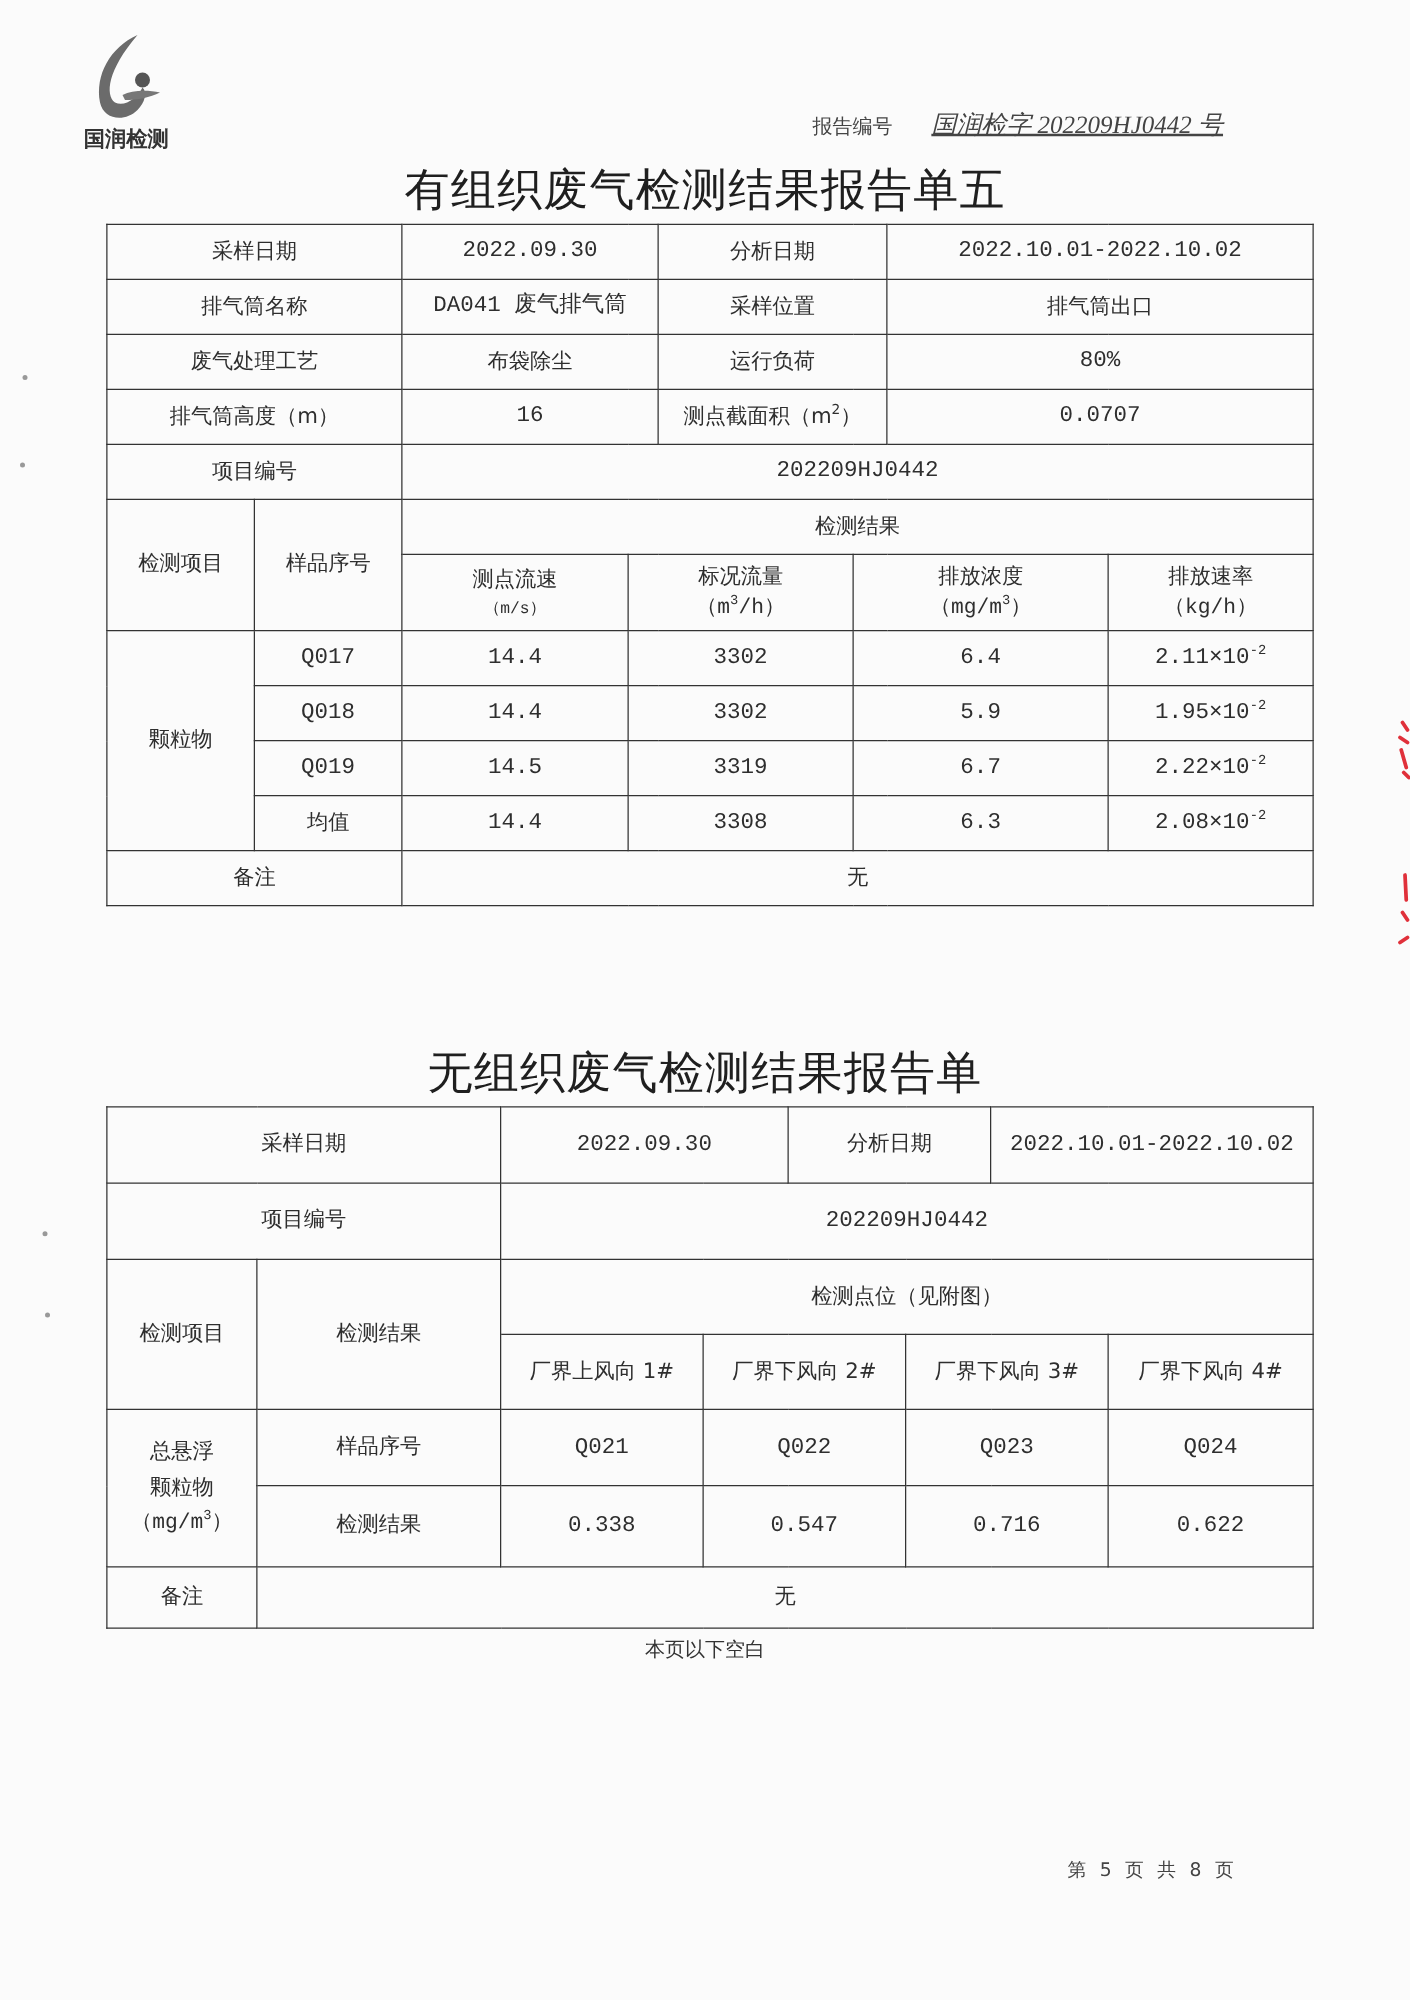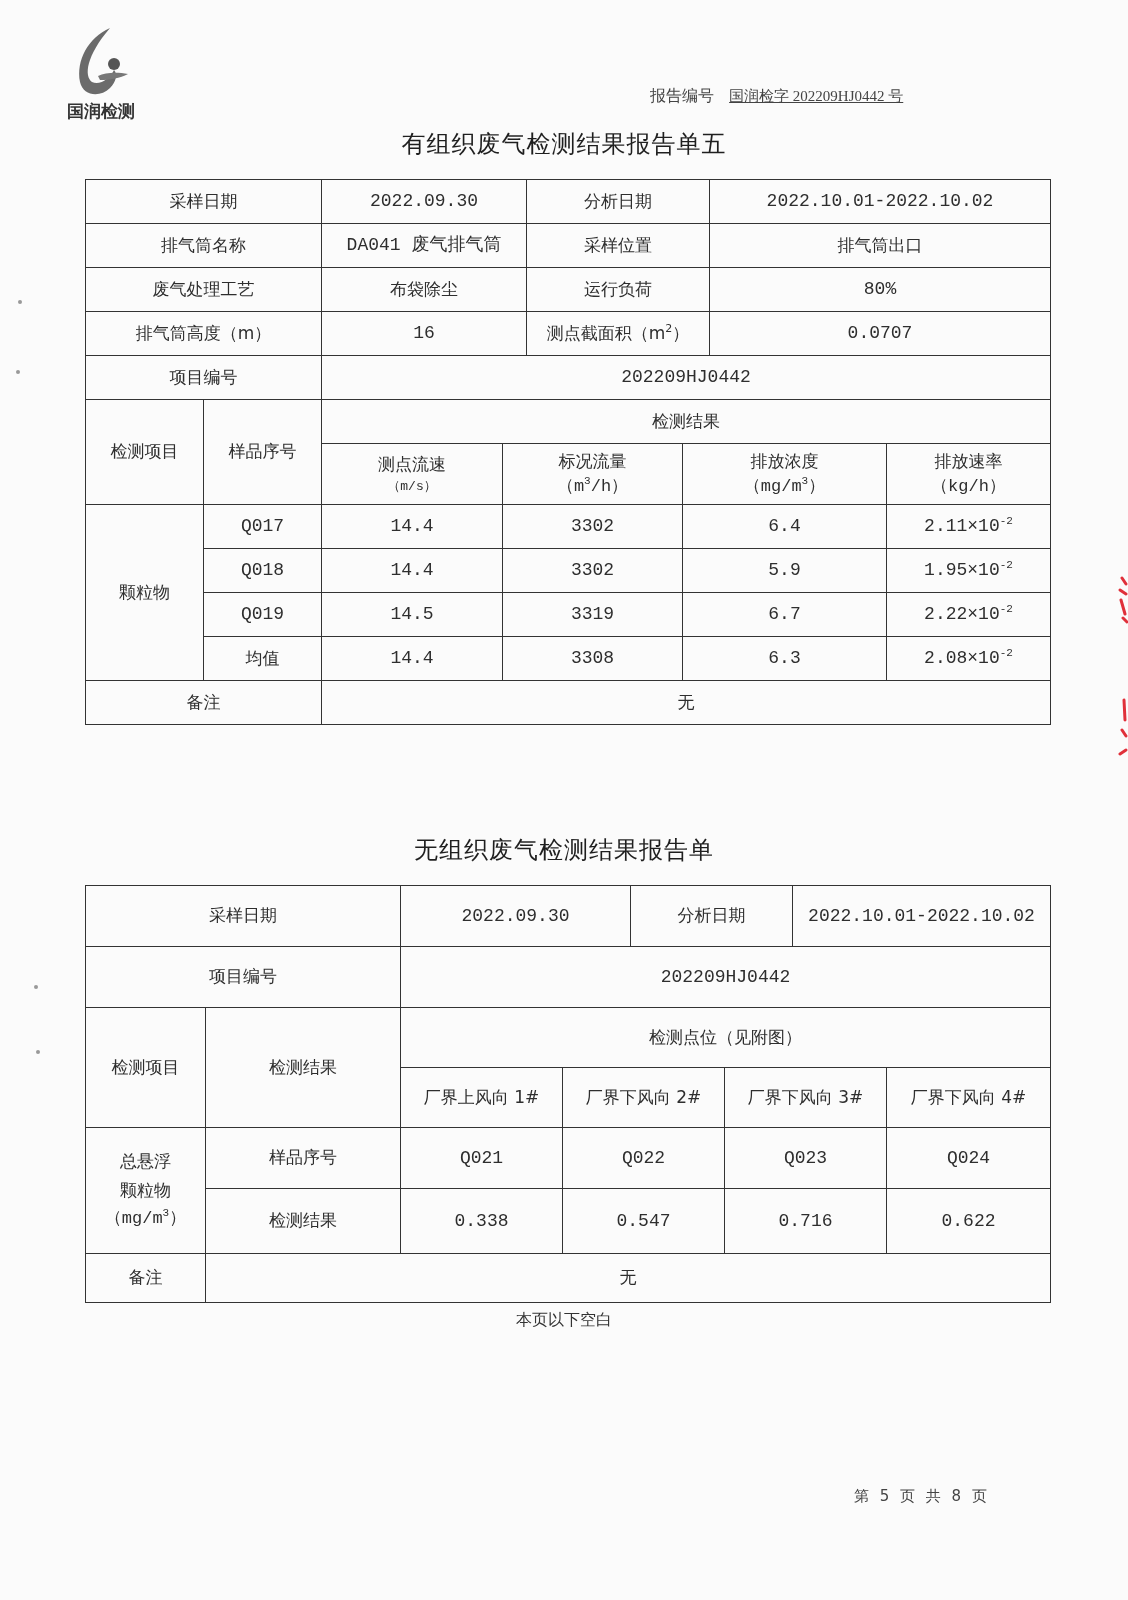--- a/index.html
+++ b/index.html
@@ -13,26 +13,26 @@
   .logo svg { position:absolute; left:14px; top:0; }
   .logo-text {
     position:absolute; left:0; top:74px; width:90px; text-align:center;
     font-family:"DejaVu Sans","Liberation Sans",sans-serif; font-weight:bold;
     font-size:17px; color:#333; letter-spacing:0px;
   }
   .report-no {
     position:absolute; left:650px; top:86px; font-size:16px; color:#444;
     font-family:"DejaVu Sans","Liberation Sans",sans-serif;
   }
-  .report-no .label { margin-right:10px; }
-  .report-no .val { text-decoration:underline; font-family:"Liberation Serif","DejaVu Serif",serif; font-size:15px; }
+  .report-no .label { margin-right:26px; }
+  .report-no .val { text-decoration:underline; font-family:"Liberation Serif","DejaVu Serif",serif; font-size:20px;font-style:italic; }
   .title {
     position:absolute; left:0; width:1128px; text-align:center;
     font-family:"DejaVu Sans","Liberation Sans",sans-serif;
-    font-size:24px; color:#1f1f1f; letter-spacing:1px;
+    font-size:36px; color:#1f1f1f; letter-spacing:1px;
   }
   table.rep {
     position:absolute; border-collapse:collapse; table-layout:fixed;
     font-size:17px; color:#2e2e2e;padding-left:48px;
   }
   table.rep td {
     border:1.5px solid #333; text-align:center; vertical-align:middle;
     padding:0; line-height:1.5;
   }
   .cjk { font-family:"DejaVu Sans","Liberation Sans",sans-serif; font-size:17px; }

